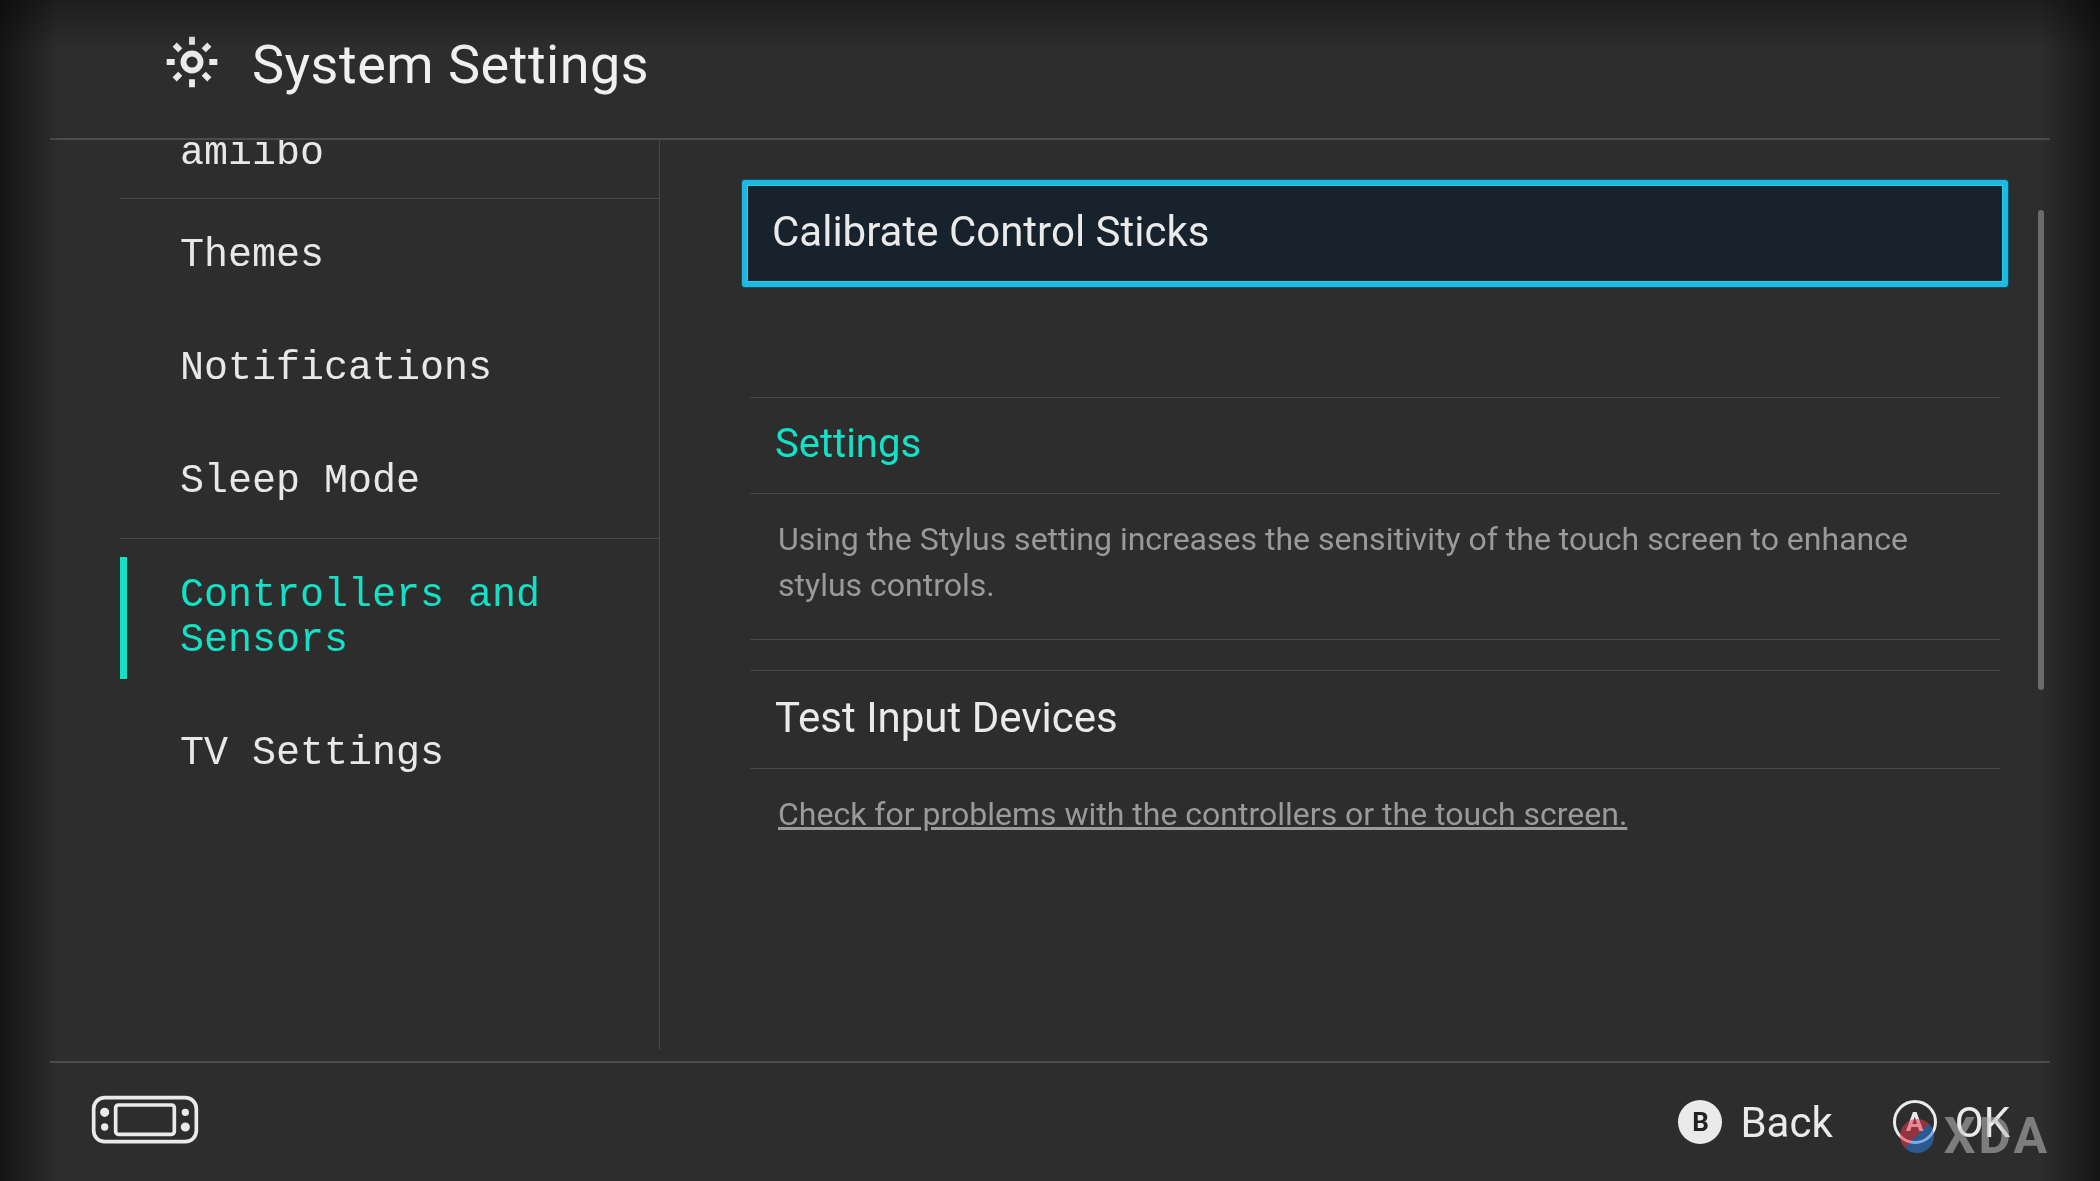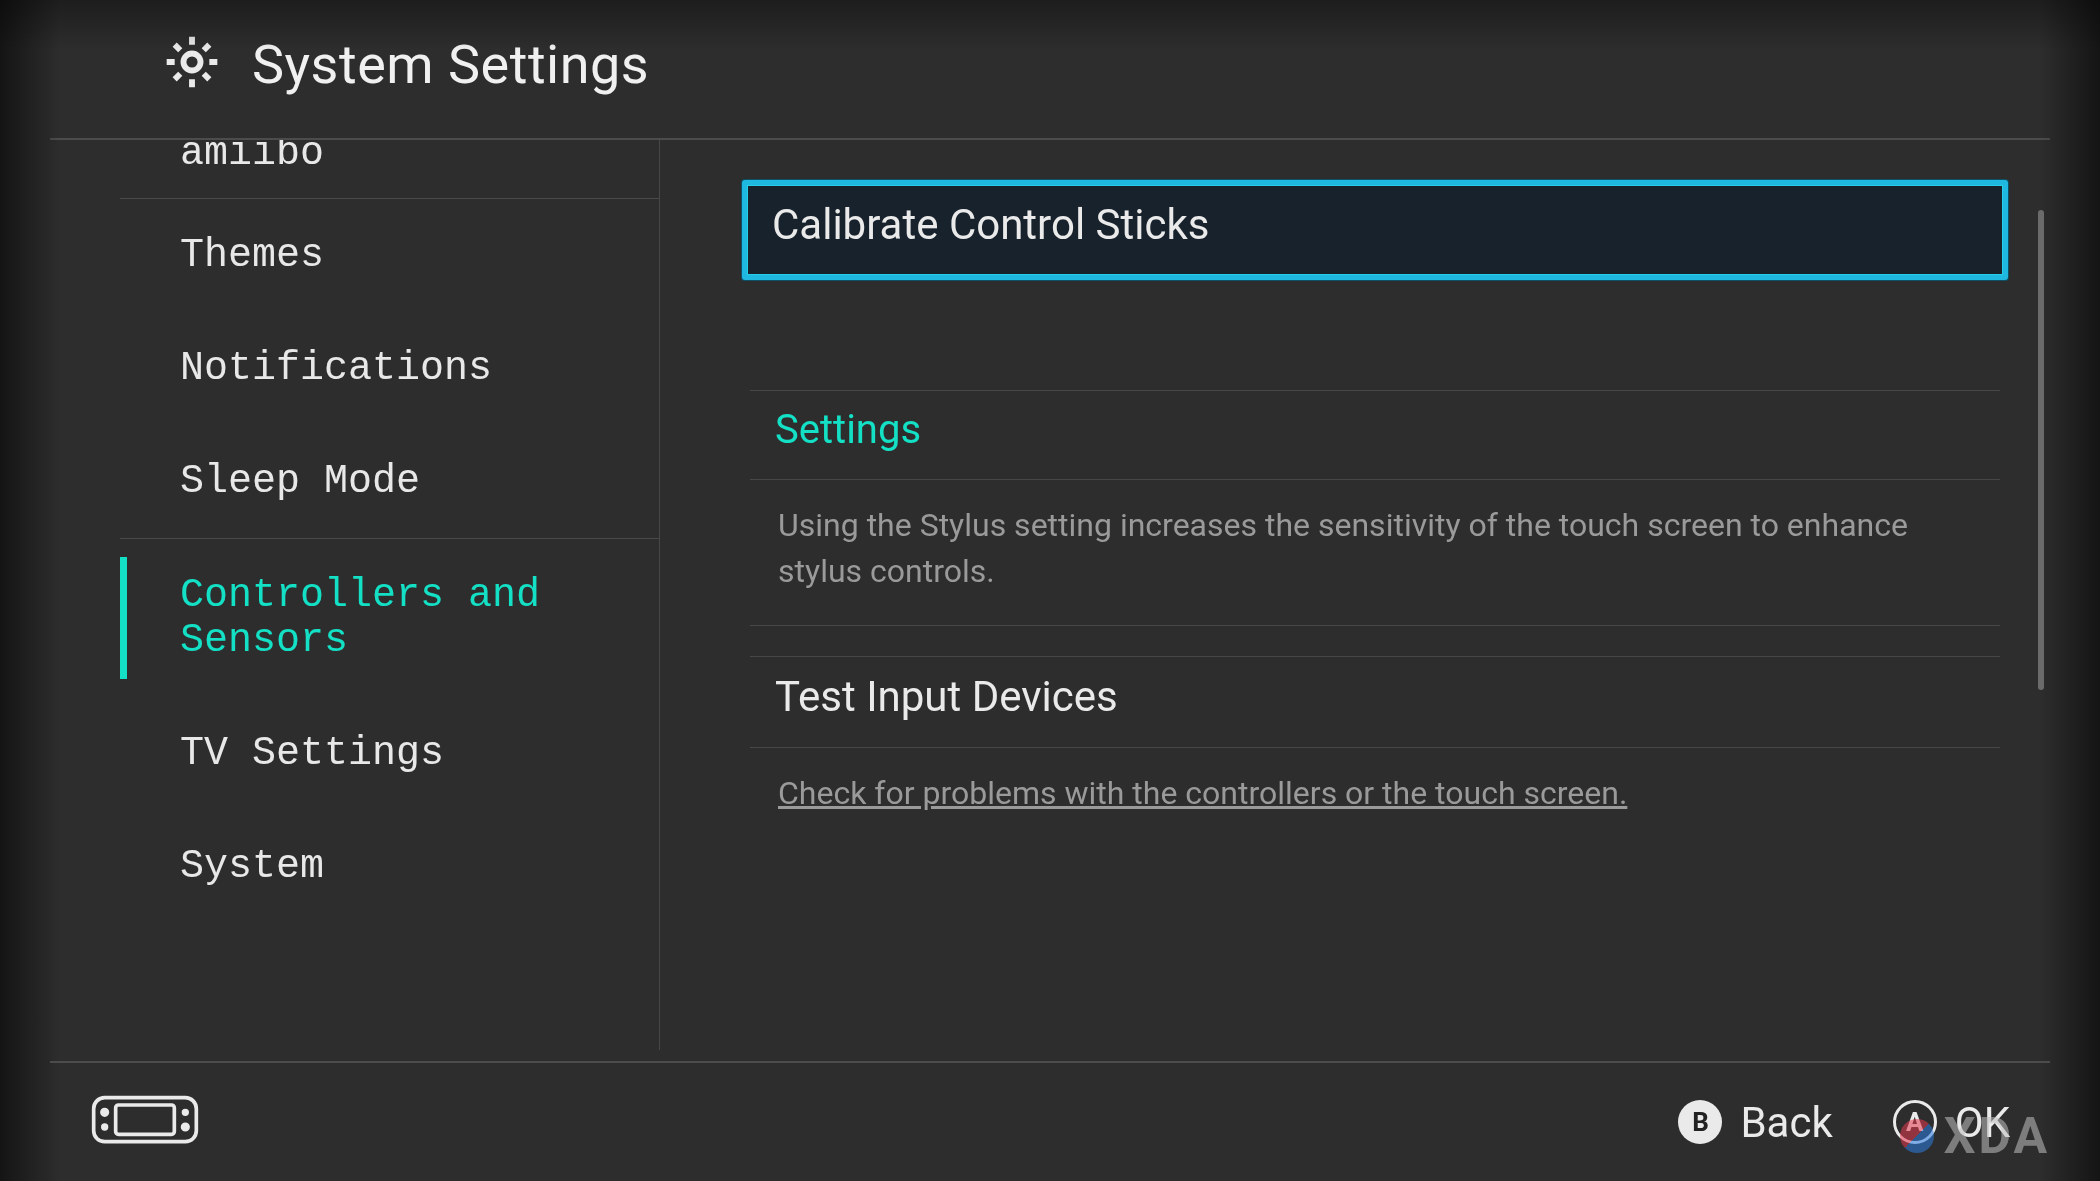--- a/index.html
+++ b/index.html
@@ -67,21 +67,21 @@
   }
 
   .content {
     flex:1;
     padding: 42px 0 0 90px;
     position:relative;
   }
 
   .opt-row {
     border-bottom:1px solid #474747;
-    padding: 15px 0 26px 25px;
+    padding: 22px 0 26px 25px;
     margin-right:50px;
     cursor:pointer;
   }
   .opt-row .label { font-size:42px; color:#eaeaea; font-weight:400; }
   .opt-row .value { font-size:40px; color:#13e0c5; }
   .opt-row.with-value { display:flex; justify-content:space-between; align-items:center; padding-right:25px;}
   .opt-desc {
     font-size:32px; color:#9a9a9a;
     padding: 22px 40px 30px 28px;
     line-height:1.45;
@@ -157,21 +157,20 @@
   <div class="sidebar">
     <div class="sidebar-inner">
       <div class="sidebar-item partial">amiibo</div>
       <div class="sidebar-sep"></div>
       <div class="sidebar-item">Themes</div>
       <div class="sidebar-item">Notifications</div>
       <div class="sidebar-item">Sleep Mode</div>
       <div class="sidebar-sep"></div>
       <div class="sidebar-item active">Controllers and Sensors</div>
       <div class="sidebar-item">TV Settings</div>
-      <div class="sidebar-item">System</div>
     </div>
   </div>
 
   <div class="content">
 
     <div class="opt-row highlight">
       <div class="label">Calibrate Control Sticks</div>
     </div>
 
 

